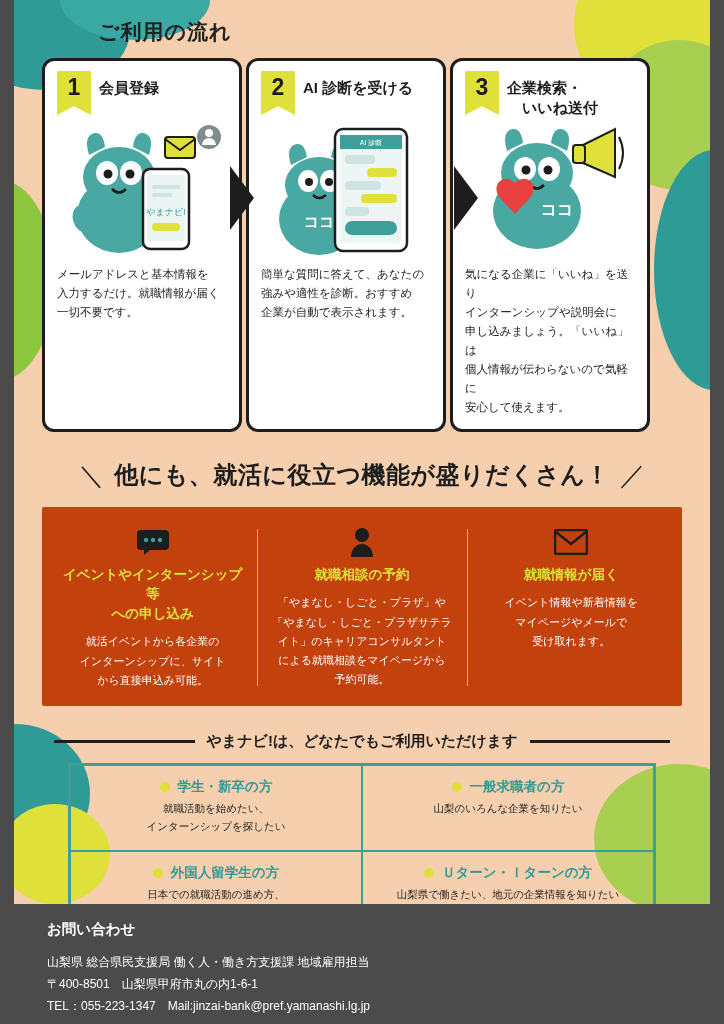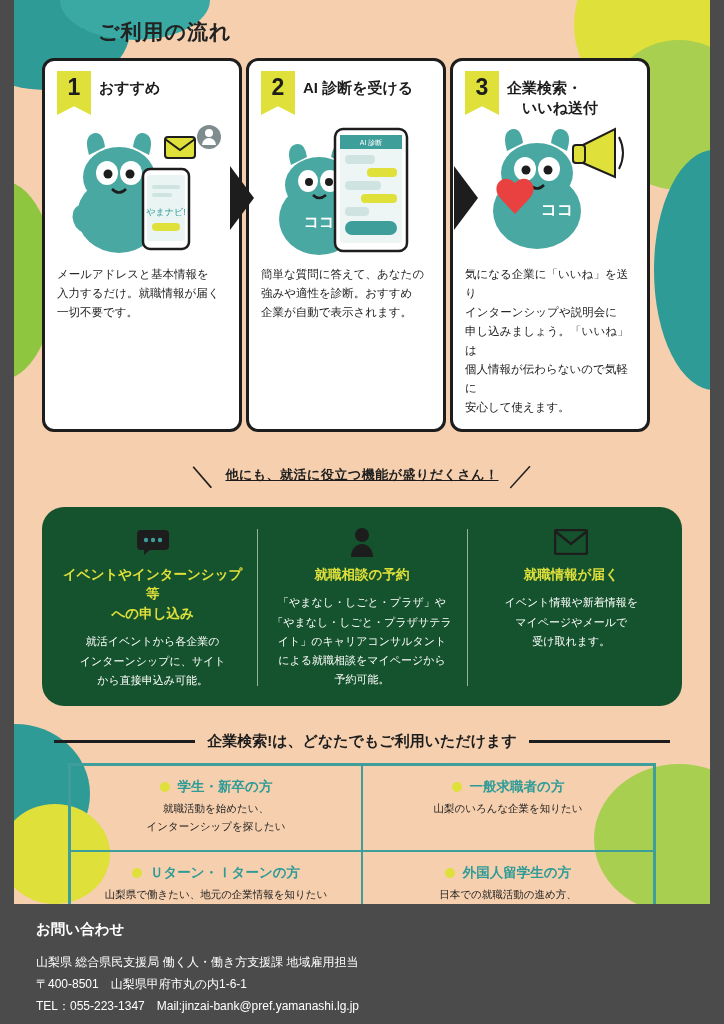--- a/index.html
+++ b/index.html
@@ -118,28 +118,28 @@
 
   
   .feat-head {
     display: flex; align-items: center; justify-content: center;
     gap: 10px; margin-top: 26px;
   }
   .feat-head .slash {
     font-size: 26px; color: #1d1d1d; font-weight: 300;
   }
   .feat-head h2 {
-    font-size: 13px; font-weight: bold; color: #1d1d1d; letter-spacing: 0.5px; text-decoration: underline;
+    font-size: 24px; font-weight: bold; color: #1d1d1d; letter-spacing: 0.5px;
   }
 
   
   .feat-panel {
     margin: 14px 28px 0 28px;
-    background: #14532d;
-    border-radius: 22px;
+    background: #c2410c;
+    border-radius: 2px;
     display: flex;
     padding: 18px 6px 16px 6px;
   }
   .feat-col {
     flex: 1; padding: 0 10px; text-align: center; position: relative;
   }
   .feat-col + .feat-col::before {
     content: ""; position: absolute; left: 0; top: 4px; bottom: 4px;
     width: 1px; background: rgba(255,255,255,0.55);
   }
@@ -176,21 +176,21 @@
     font-size: 13.5px; font-weight: bold; color: #2e9b97;
   }
   .dot { width: 10px; height: 10px; border-radius: 50%; background: #dfe03a; }
   .target-text {
     font-size: 10.5px; color: #222; line-height: 1.7; margin-top: 4px;
     white-space: pre-line;
   }
 
   
   .footer {
-    position: absolute; left: 0; right: 0; bottom: 0; height: 120px;
+    position: absolute; left: 11px; right: 0; bottom: 0; height: 120px;
     background: #4b4b4b; color: #ffffff; z-index: 6;
     padding: 16px 0 0 36px;
   }
   .footer h4 { font-size: 14.5px; font-weight: bold; margin-bottom: 12px; }
   .footer p { font-size: 12px; line-height: 1.85; }
 </style>
 </head>
 <body>
 
 <div class="bg-layer">
@@ -224,21 +224,21 @@
     </div>
     <div class="arrow a2">
       <svg width="26" height="64" viewBox="0 0 26 64">
         <path d="M0 0 L24 32 L0 64 Z" fill="#1d1d1d"></path>
       </svg>
     </div>
 
     <div class="step-card">
       <div class="step-head">
         <div class="badge">1</div>
-        <div class="step-title">おすすめ</div>
+        <div class="step-title">会員登録</div>
       </div>
       <div class="illus">
         <svg width="176" height="150" viewBox="0 0 176 150">
 
           <g>
             <rect x="108" y="22" width="30" height="21" rx="3" fill="#dfe03a" stroke="#1d1d1d" stroke-width="2"></rect>
             <path d="M108 24 L123 35 L138 24" fill="none" stroke="#1d1d1d" stroke-width="2"></path>
           </g>
 
           <g>
@@ -402,21 +402,21 @@
       </div>
       <div class="feat-title">就職情報が届く</div>
       <div class="feat-text">イベント情報や新着情報を
 マイページやメールで
 受け取れます。</div>
     </div>
   </div>
 
   <div class="anyone-head">
     <div class="rule"></div>
-    <h3>企業検索!は、どなたでもご利用いただけます</h3>
+    <h3>やまナビ!は、どなたでもご利用いただけます</h3>
     <div class="rule"></div>
   </div>
 
   <div class="target-grid">
 
     <div class="target-cell">
       <div class="target-title">
         <span class="dot"></span>
         <span>学生・新卒の方</span>
       </div>
@@ -428,32 +428,32 @@
       <div class="target-title">
         <span class="dot"></span>
         <span>一般求職者の方</span>
       </div>
       <div class="target-text">山梨のいろんな企業を知りたい</div>
     </div>
 
     <div class="target-cell">
       <div class="target-title">
         <span class="dot"></span>
-        <span>Ｕターン・Ｉターンの方</span>
-      </div>
-      <div class="target-text">山梨県で働きたい、地元の企業情報を知りたい</div>
+        <span>外国人留学生の方</span>
+      </div>
+      <div class="target-text">日本での就職活動の進め方、
+留学生を受け入れる企業情報を知りたい</div>
     </div>
 
     <div class="target-cell">
       <div class="target-title">
         <span class="dot"></span>
-        <span>外国人留学生の方</span>
-      </div>
-      <div class="target-text">日本での就職活動の進め方、
-留学生を受け入れる企業情報を知りたい</div>
+        <span>Ｕターン・Ｉターンの方</span>
+      </div>
+      <div class="target-text">山梨県で働きたい、地元の企業情報を知りたい</div>
     </div>
   </div>
 </div>
 
 <div class="footer">
   <h4>お問い合わせ</h4>
   <p>山梨県 総合県民支援局 働く人・働き方支援課 地域雇用担当</p>
   <p>〒400-8501　山梨県甲府市丸の内1-6-1</p>
   <p>TEL：055-223-1347　Mail:jinzai-bank@pref.yamanashi.lg.jp</p>
 </div>

